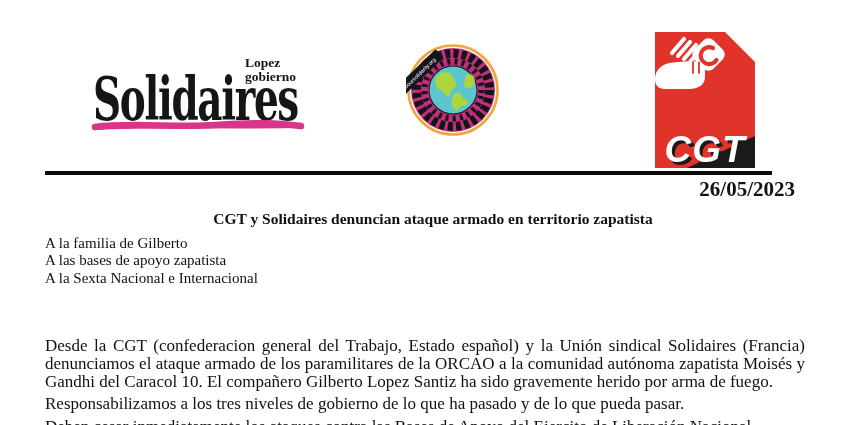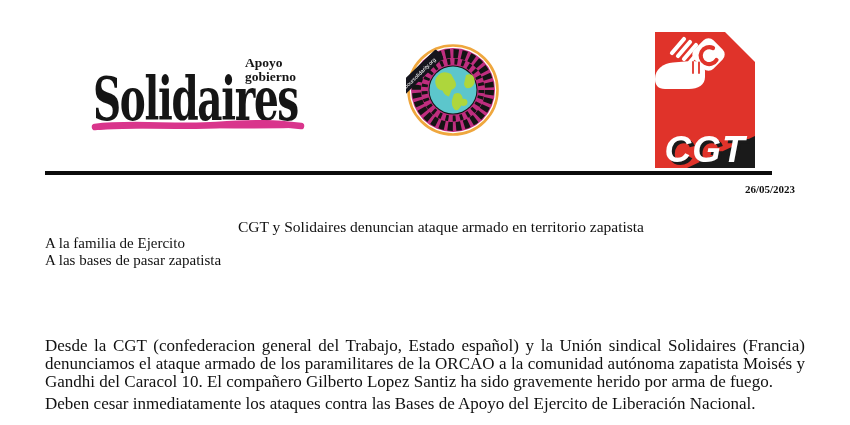--- a/index.html
+++ b/index.html
@@ -27,44 +27,44 @@
   }
   .solidaires .brush{position:absolute;left:-2px;top:69px;width:214px;height:14px;}
   
   .network-logo{position:absolute;left:406px;top:43px;width:94px;height:94px;}
   
   .cgt-logo{position:absolute;left:655px;top:32px;width:100px;height:172px;}
   
   .rule{position:absolute;left:45px;top:171px;width:727px;height:4px;background:#0c0c0c;}
   .date{
     position:absolute;top:180px;right:55px;
-    font-weight:bold;font-size:11px;line-height:18px;
+    font-weight:bold;font-size:21px;line-height:18px;
   }
   .title{
-    position:absolute;left:45px;top:201px;width:760px;margin:16px;
-    text-align:center;font-size:15.5px;font-weight:normal;line-height:19px;
+    position:absolute;left:45px;top:201px;width:760px;margin:8px;
+    text-align:center;font-size:15.5px;font-weight:bold;line-height:19px;
   }
   
   .addressees{
     position:absolute;left:45px;top:235px;width:760px;
     font-size:15px;line-height:17.4px;
   }
   .content{position:absolute;left:45px;top:337px;width:760px;}
   .content p{margin:0;font-size:17px;line-height:17.8px;}
   .content p.justified{text-align:justify;}
   .content p + p{margin-top:5px;}
 </style>
 </head>
 <body>
 
 <div class="page">
 
   <div class="solidaires">
     <div class="tagline">
-      <span>Apoyo</span><br>
+      <span>Lopez</span><br>
       <span>gobierno</span>
     </div>
     <div class="wordmark">Solidaires</div>
     <svg class="brush" viewBox="0 0 214 14" preserveAspectRatio="none">
       <path d="M4,8 C40,3 85,9 125,6 S185,4 210,7" fill="none" stroke="#d9358c" stroke-width="6.5" stroke-linecap="round"></path>
       <path d="M8,9.5 C60,6 120,9 200,7.5" fill="none" stroke="#d9358c" stroke-width="3" stroke-linecap="round"></path>
     </svg>
   </div>
 
   <div class="network-logo">
@@ -107,22 +107,24 @@
       <text x="53" y="133" text-anchor="middle" font-family="Liberation Sans, sans-serif" font-weight="bold" font-style="italic" font-size="37" letter-spacing="1" fill="#1a1a1a">CGT</text>
       <text x="50" y="130" text-anchor="middle" font-family="Liberation Sans, sans-serif" font-weight="bold" font-style="italic" font-size="37" letter-spacing="1" fill="#ffffff">CGT</text>
     </svg>
   </div>
 
   <div class="rule"></div>
   <div class="date">26/05/2023</div>
   <h1 class="title">CGT y Solidaires denuncian ataque armado en territorio zapatista</h1>
 
   <div class="addressees">
-    <div>A la familia de Ejercito</div>
-    <div>A las bases de pasar zapatista</div>
+    <div>A la familia de Gilberto</div>
+    <div>A las bases de apoyo zapatista</div>
+    <div>A la Sexta Nacional e Internacional</div>
   </div>
 
   <div class="content">
     <p class="justified">Desde la CGT (confederacion general del Trabajo, Estado español) y la Unión sindical Solidaires (Francia) denunciamos el ataque armado de los paramilitares de la ORCAO a la comunidad autónoma zapatista Moisés y Gandhi del Caracol 10. El compañero Gilberto Lopez Santiz ha sido gravemente herido por arma de fuego.</p>
+    <p>Responsabilizamos a los tres niveles de gobierno de lo que ha pasado y de lo que pueda pasar.</p>
     <p>Deben cesar inmediatamente los ataques contra las Bases de Apoyo del Ejercito de Liberación Nacional.</p>
   </div>
 
 </div>
 
 </body></html>

